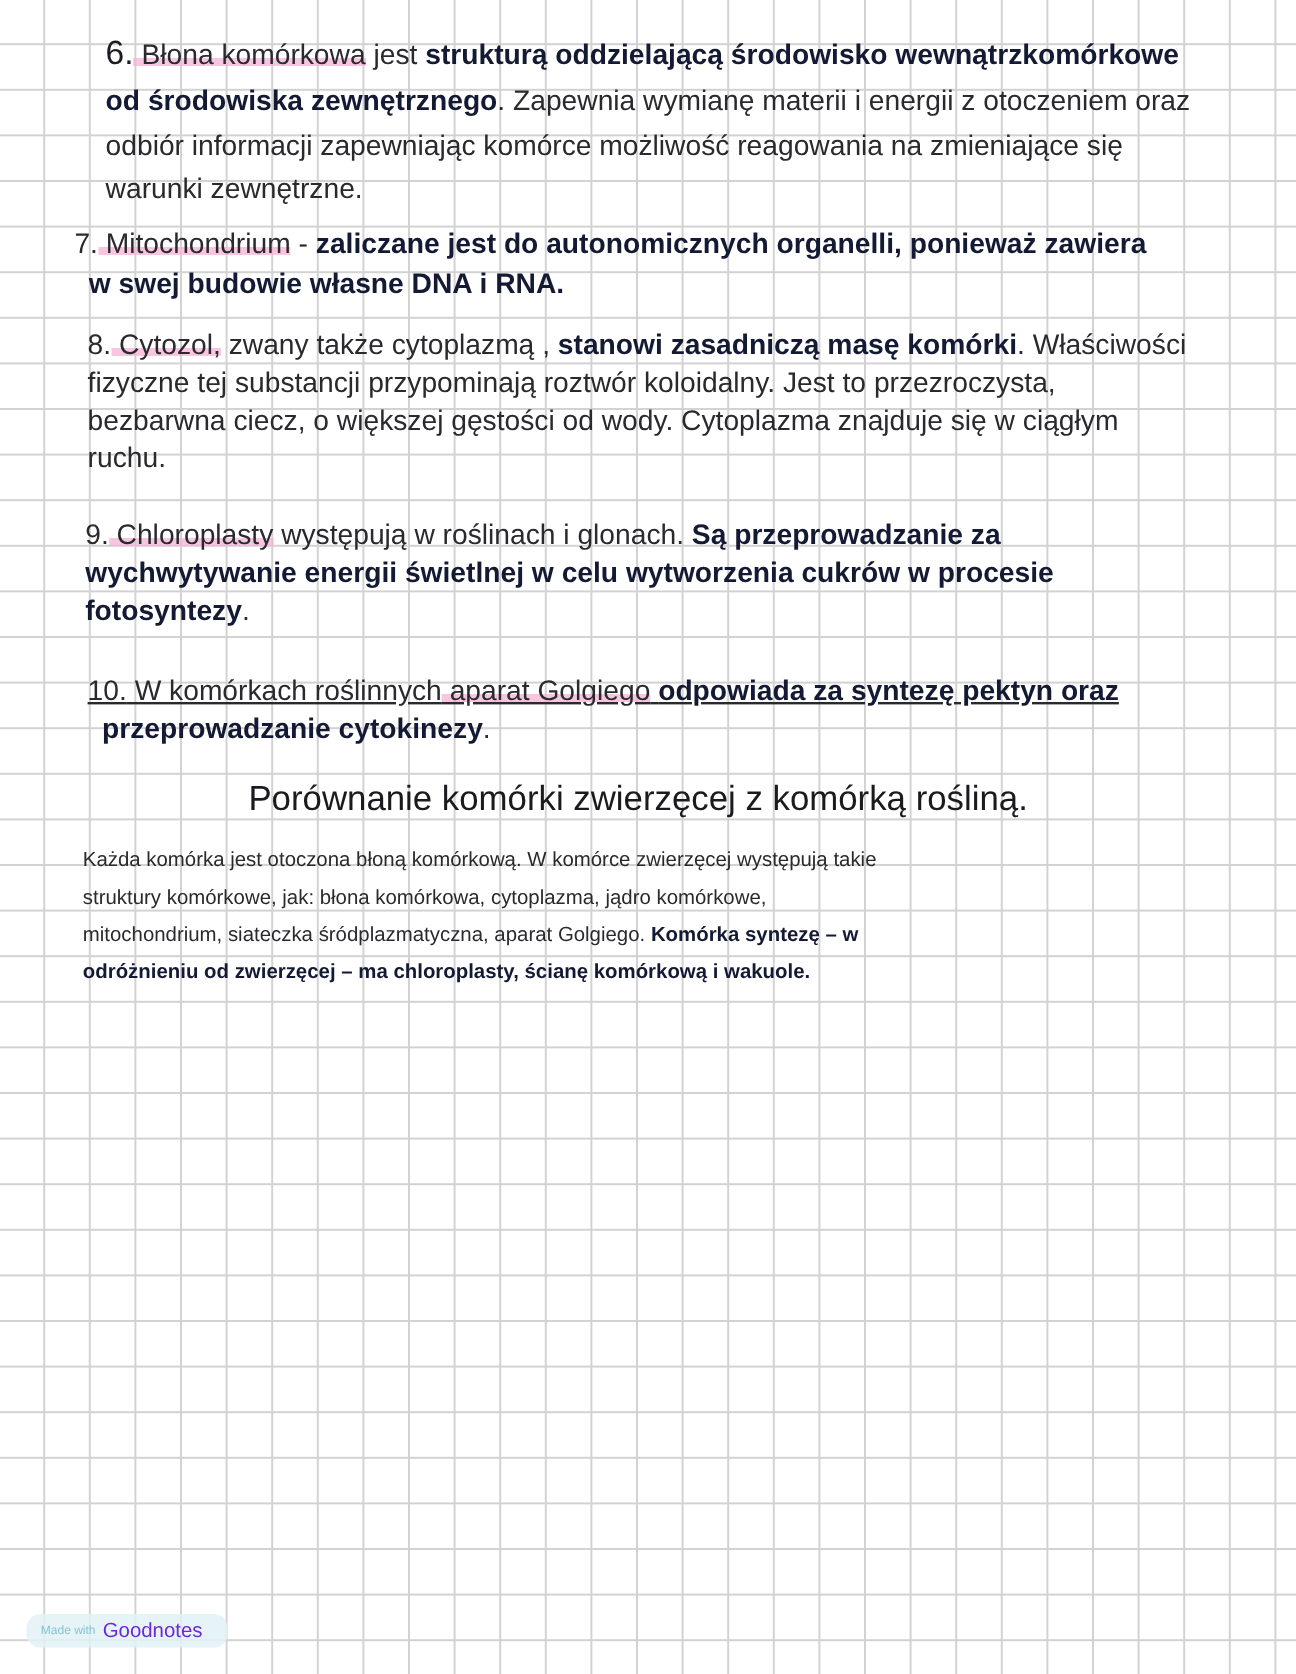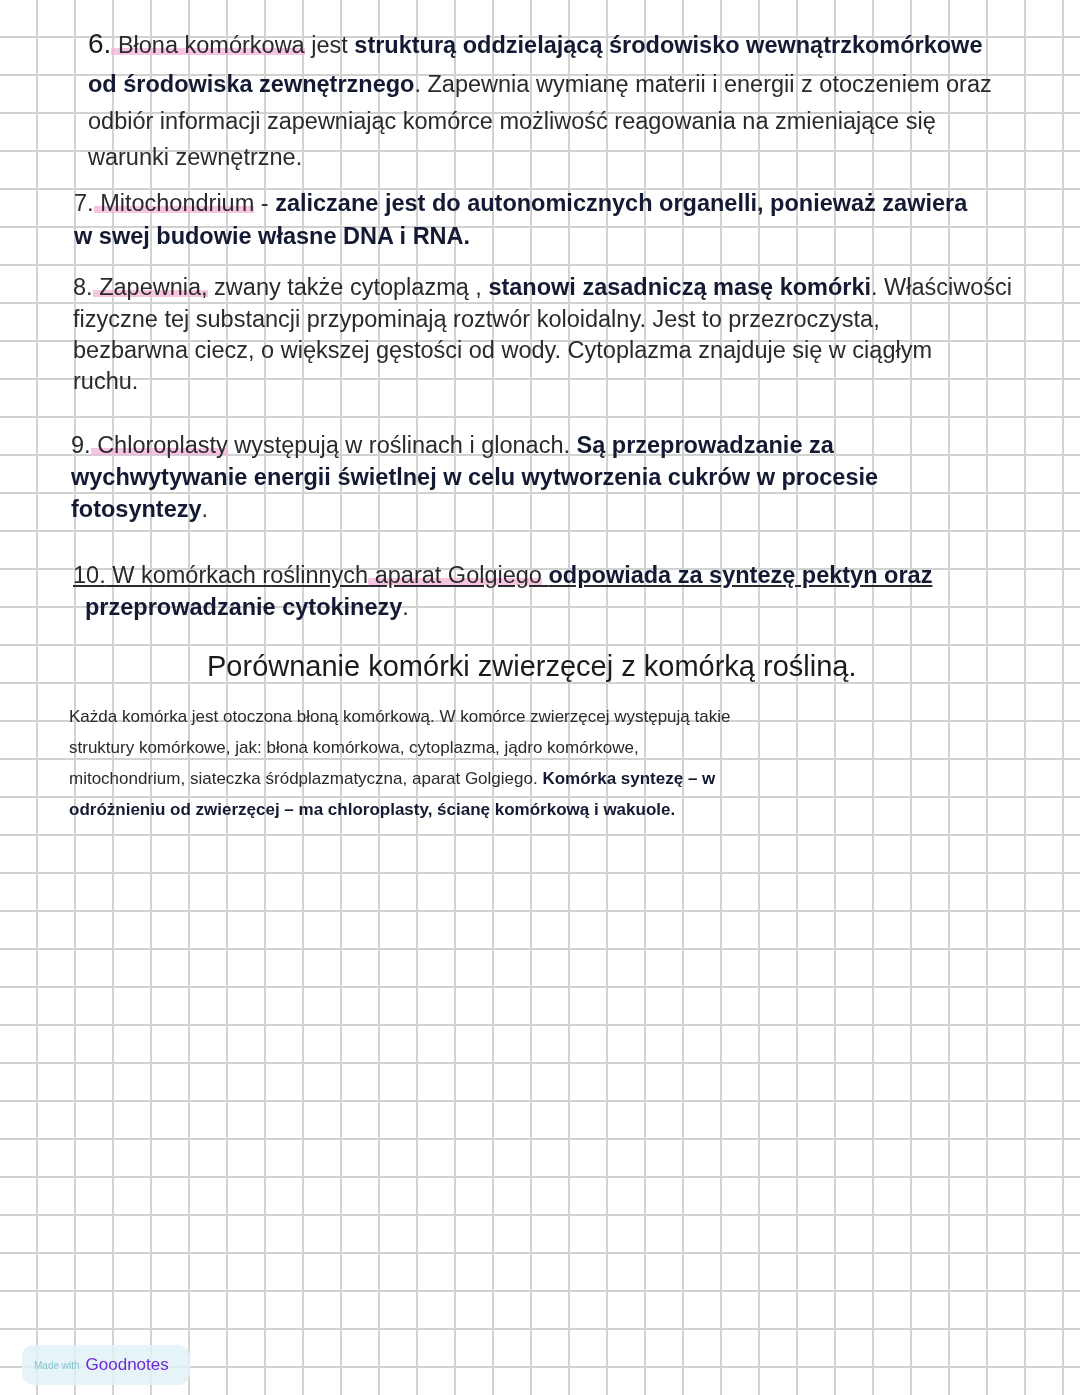--- a/index.html
+++ b/index.html
@@ -23,21 +23,21 @@
     border-radius: 3px;
   }
   
   #b6 .line { font-size: 23.5px; }
   #b6 .num { font-size: 28px; color: #1c1c22; }
   
   .s23 { font-size: 23.5px; }
   .title { font-size: 29px; color: #1a1a1f; }
   .para .line { font-size: 17px; margin-left: 20px; }
   .badge {
-    position: absolute; left: 22px; top: 1345px; height: 40px; width: 168px;
+    position: absolute; left: 22px; top: 1345px; height: 28px; width: 168px;
     border-radius: 12px; background: rgba(226,242,246,0.85);
     display: flex; align-items: center; gap: 6px; padding-left: 12px; box-sizing: border-box;
   }
   .badge .mw { font-size: 10px; color: #86c3d3; }
   .badge .gn { font-size: 17px; color: #6d28d9; }
 </style>
 </head>
 <body>
 
 <div id="b6" class="note">
@@ -49,31 +49,31 @@
   </div>
   <div class="line" style="left:88px; top:110px;">
     <span class="n">odbiór informacji zapewniając komórce możliwość reagowania na zmieniające się</span>
   </div>
   <div class="line" style="left:88px; top:146px;">
     <span class="n">warunki zewnętrzne.</span>
   </div>
 </div>
 
 <div class="note">
-  <div class="line s23" style="left:74px; top:192px;">
+  <div class="line s23" style="left:62px; top:192px;">
     <span class="n">7.</span><span class="n hl"> Mitochondrium</span><span class="n"> - </span><span class="b">zaliczane jest do autonomicznych organelli, ponieważ zawiera</span>
   </div>
   <div class="line s23" style="left:74px; top:225px;">
     <span class="b">w swej budowie własne DNA i RNA.</span>
   </div>
 </div>
 
 <div class="note">
   <div class="line s23" style="left:73px; top:276px;">
-    <span class="n">8.</span><span class="n hl"> Zapewnia,</span><span class="n"> zwany także cytoplazmą , </span><span class="b">stanowi zasadniczą masę komórki</span><span class="n">. Właściwości</span>
+    <span class="n">8.</span><span class="n hl"> Cytozol,</span><span class="n"> zwany także cytoplazmą , </span><span class="b">stanowi zasadniczą masę komórki</span><span class="n">. Właściwości</span>
   </div>
   <div class="line s23" style="left:73px; top:308px;">
     <span class="n">fizyczne tej substancji przypominają roztwór koloidalny. Jest to przezroczysta,</span>
   </div>
   <div class="line s23" style="left:73px; top:339px;">
     <span class="n">bezbarwna ciecz, o większej gęstości od wody. Cytoplazma znajduje się w ciągłym</span>
   </div>
   <div class="line s23" style="left:73px; top:370px;">
     <span class="n">ruchu.</span>
   </div>

